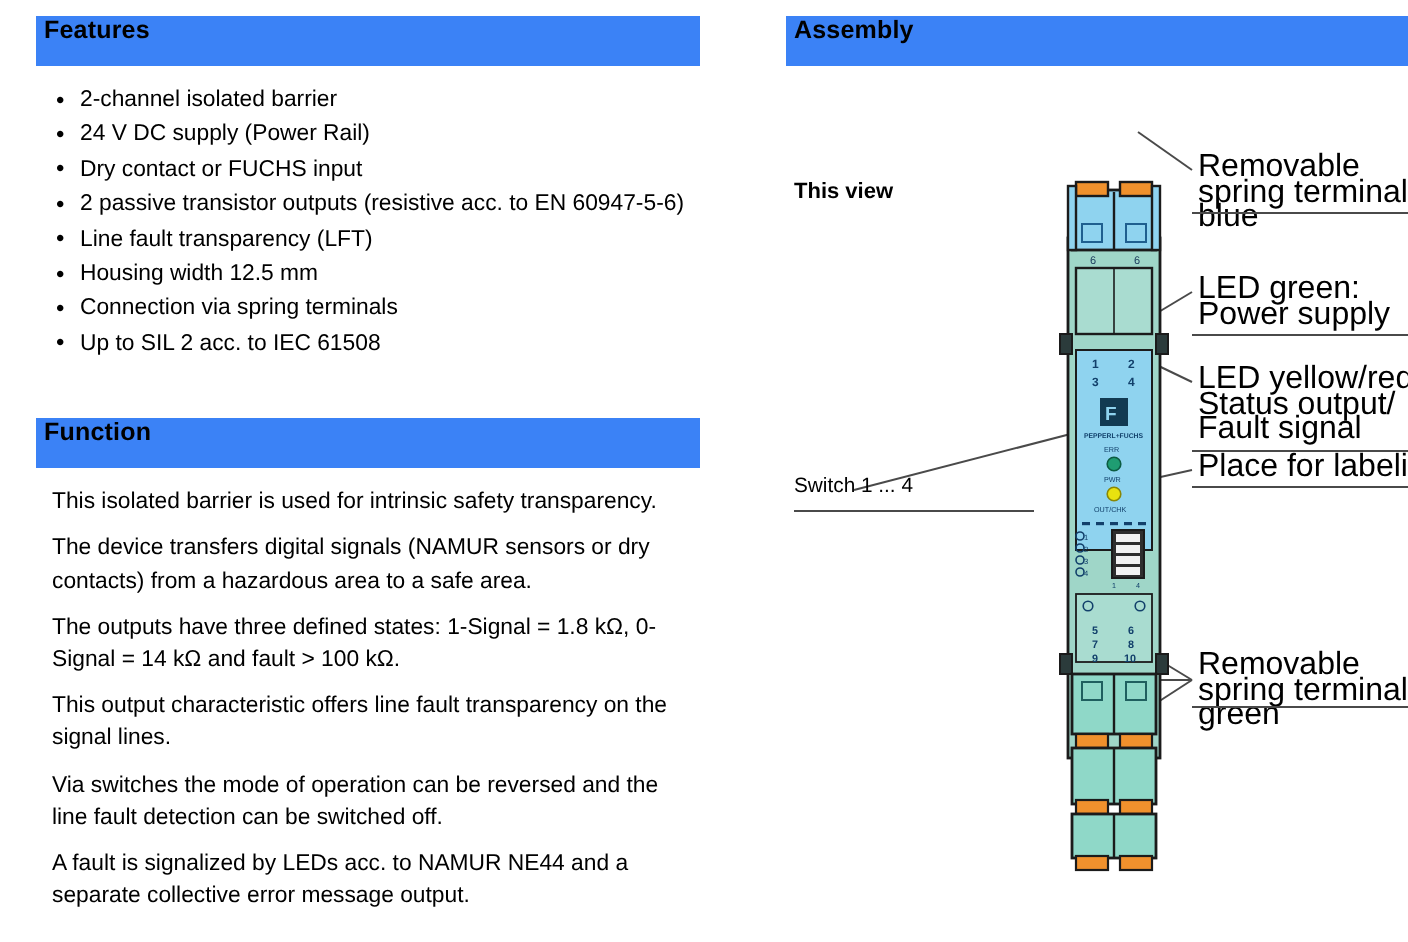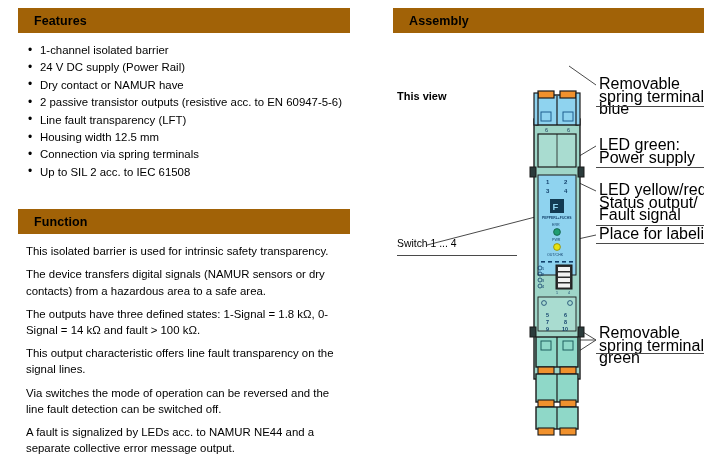--- a/index.html
+++ b/index.html
@@ -31,25 +31,25 @@
   .col-right {
     position: absolute;
     left: 365px;
     top: 8px;
     width: 332px;
     margin-left: 28px;
   }
 
   
   .band {
-    background: #a16207;
+    background: #3b82f6;
     height: 25px;
     display: flex;
-    align-items: center;
-    padding-left: 16px;
+    align-items: flex-start;
+    padding-left: 4px;
     box-sizing: border-box;
   }
   .band-title {
     font-size: 12.5px;
     font-weight: bold;
     letter-spacing: 0.1px;
     color: #000;
   }
 
   
@@ -140,23 +140,23 @@
 
 <div class="page">
 
   <div class="col-left">
 
     <div class="band">
       <span class="band-title">Features</span>
     </div>
 
     <ul class="feature-list">
-      <li>1-channel isolated barrier</li>
+      <li>2-channel isolated barrier</li>
       <li>24 V DC supply (Power Rail)</li>
-      <li>Dry contact or NAMUR have</li>
+      <li>Dry contact or FUCHS input</li>
       <li>2 passive transistor outputs (resistive acc. to EN 60947-5-6)</li>
       <li>Line fault transparency (LFT)</li>
       <li>Housing width 12.5 mm</li>
       <li>Connection via spring terminals</li>
       <li>Up to SIL 2 acc. to IEC 61508</li>
     </ul>
 
     <div class="band" style="margin-top:28px;">
       <span class="band-title">Function</span>
     </div>

